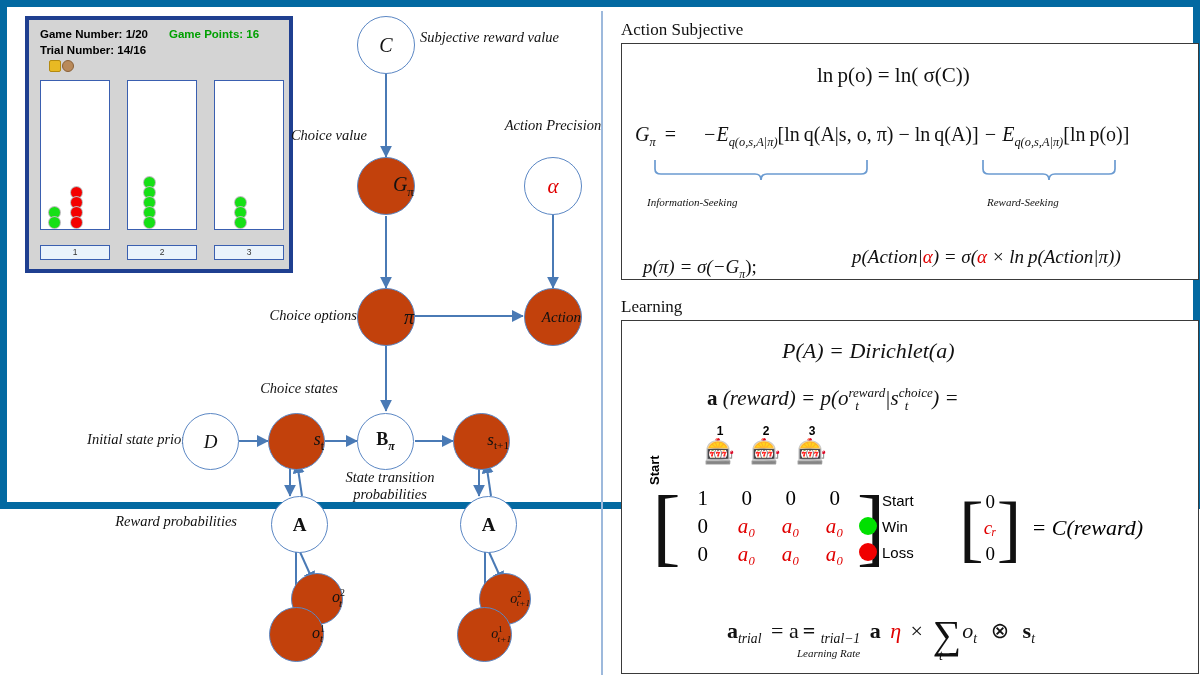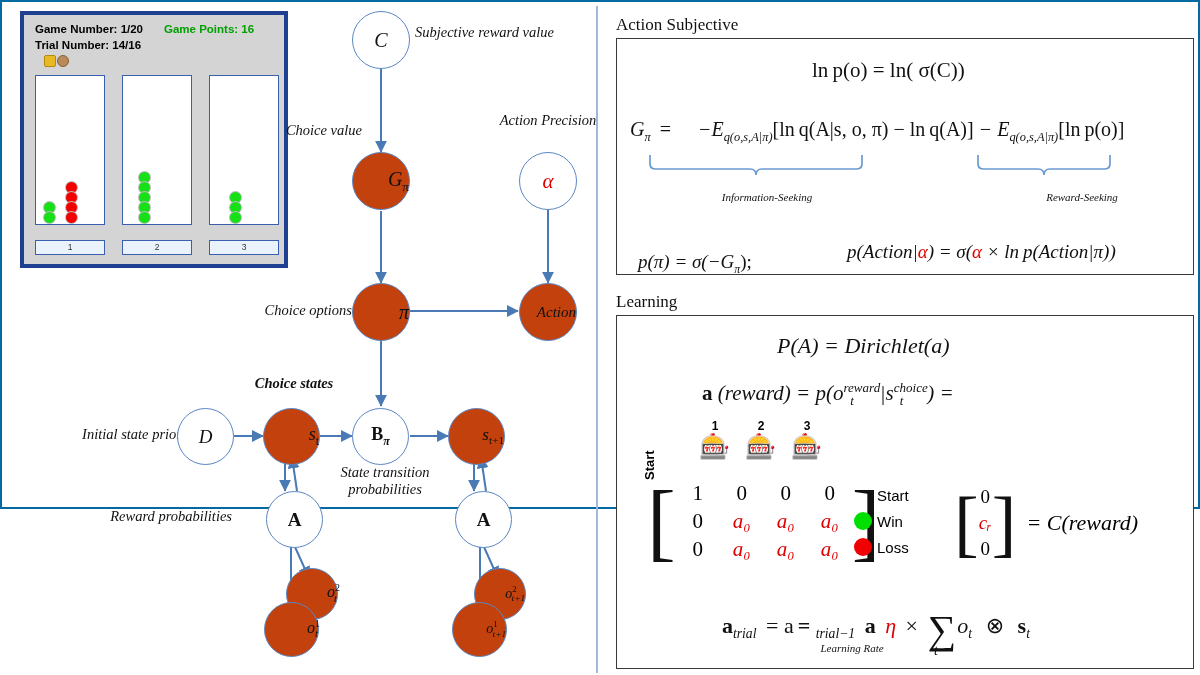--- a/index.html
+++ b/index.html
@@ -1,17 +1,17 @@
 <!DOCTYPE html>
 <html><head>
 <meta charset="utf-8">
 <style>
   html,body{margin:0;padding:0;background:#fff;}
   body{width:1200px;height:675px;font-family:"Liberation Serif",serif;overflow:hidden;}
-  #page{position:relative;width:1200px;height:509px;box-sizing:border-box;border:2px solid #0369a1;background:#fff;}
+  #page{position:relative;width:1200px;height:509px;box-sizing:border-box;border:7px solid #0369a1;background:#fff;}
 
   
   .v-divider{position:absolute;left:594px;top:4px;width:2px;height:667px;background:#9db9dc;}
 
   
   #game-panel{position:absolute;left:18px;top:9px;width:268px;height:257px;
     background:#d4d4d4;border:4px solid #1f3f90;box-sizing:border-box;}
   .game-hdr{position:absolute;left:11px;top:8px;font-family:"Liberation Sans",sans-serif;
     font-size:11.5px;font-weight:bold;color:#000;white-space:nowrap;}
   .game-hdr.pts{left:140px;color:#00a000;}
@@ -52,21 +52,21 @@
 
   
   .sec-title{position:absolute;font-family:"Liberation Serif",serif;font-size:17px;color:#111;}
   .box{position:absolute;border:1.6px solid #3a3a3a;box-sizing:border-box;background:#fff;}
   .eq{position:absolute;white-space:nowrap;font-family:"Liberation Serif",serif;color:#111;}
   .it{font-style:italic;}
   .bd{font-weight:bold;font-style:normal;}
   .red{color:#e00000;}
   sub{font-size:.62em;}
   sup{font-size:.62em;}
-  .cap{position:absolute;font-style:italic;font-size:11px;color:#111;text-align:center;}
+  .cap{position:absolute;font-style:italic;font-size:11px;color:#111;text-align:left;}
 
   
   .matwrap{position:absolute;display:flex;align-items:center;}
   .brk{font-size:86px;line-height:.82;color:#111;font-family:"Liberation Serif",serif;}
   .mat{display:grid;grid-template-columns:repeat(4,44px);row-gap:2px;text-align:center;
        font-size:21px;font-family:"Liberation Serif",serif;font-style:italic;}
   .mat span{line-height:26px;}
   .mat .zero{font-style:normal;}
   .hdrrow{position:absolute;display:flex;}
   .slot{width:34px;text-align:center;font-size:25px;line-height:1;}
@@ -159,21 +159,21 @@
         <line x1="289" y1="545" x2="289" y2="615"></line>
         <line x1="482" y1="545" x2="496" y2="576"></line>
         <line x1="478" y1="545" x2="478" y2="615"></line>
       </g>
     </svg>
 
     <div class="gl" style="left:412px;top:22px;width:140px;text-align:right;white-space:normal;line-height:1.15;">Subjective reward value</div>
     <div class="gl" style="left:200px;top:120px;width:160px;">Choice value</div>
     <div class="gl ctr" style="left:486px;top:110px;width:120px;white-space:normal;line-height:1.15;">Action Precision</div>
     <div class="gl" style="left:180px;top:300px;width:170px;">Choice options</div>
-    <div class="gl ctr" style="left:222px;top:373px;width:140px;font-weight:bold;">Choice states</div>
+    <div class="gl ctr" style="left:222px;top:373px;width:140px;">Choice states</div>
     <div class="gl ctr" style="left:318px;top:462px;width:130px;white-space:normal;line-height:1.15;">State transition probabilities</div>
     <div class="gl" style="left:30px;top:424px;width:150px;">Initial state prior</div>
     <div class="gl" style="left:40px;top:506px;width:190px;">Reward probabilities</div>
 
     <div class="node" style="left:350px;top:9px;width:58px;height:58px;font-size:20px;">
         <span class="nlab">C</span>
       </div>
 
     <div class="node fill" style="left:350px;top:150px;width:58px;height:58px;font-size:20px;">
       <span class="nlab"><span>G</span><sub class="ns">π</sub></span>

